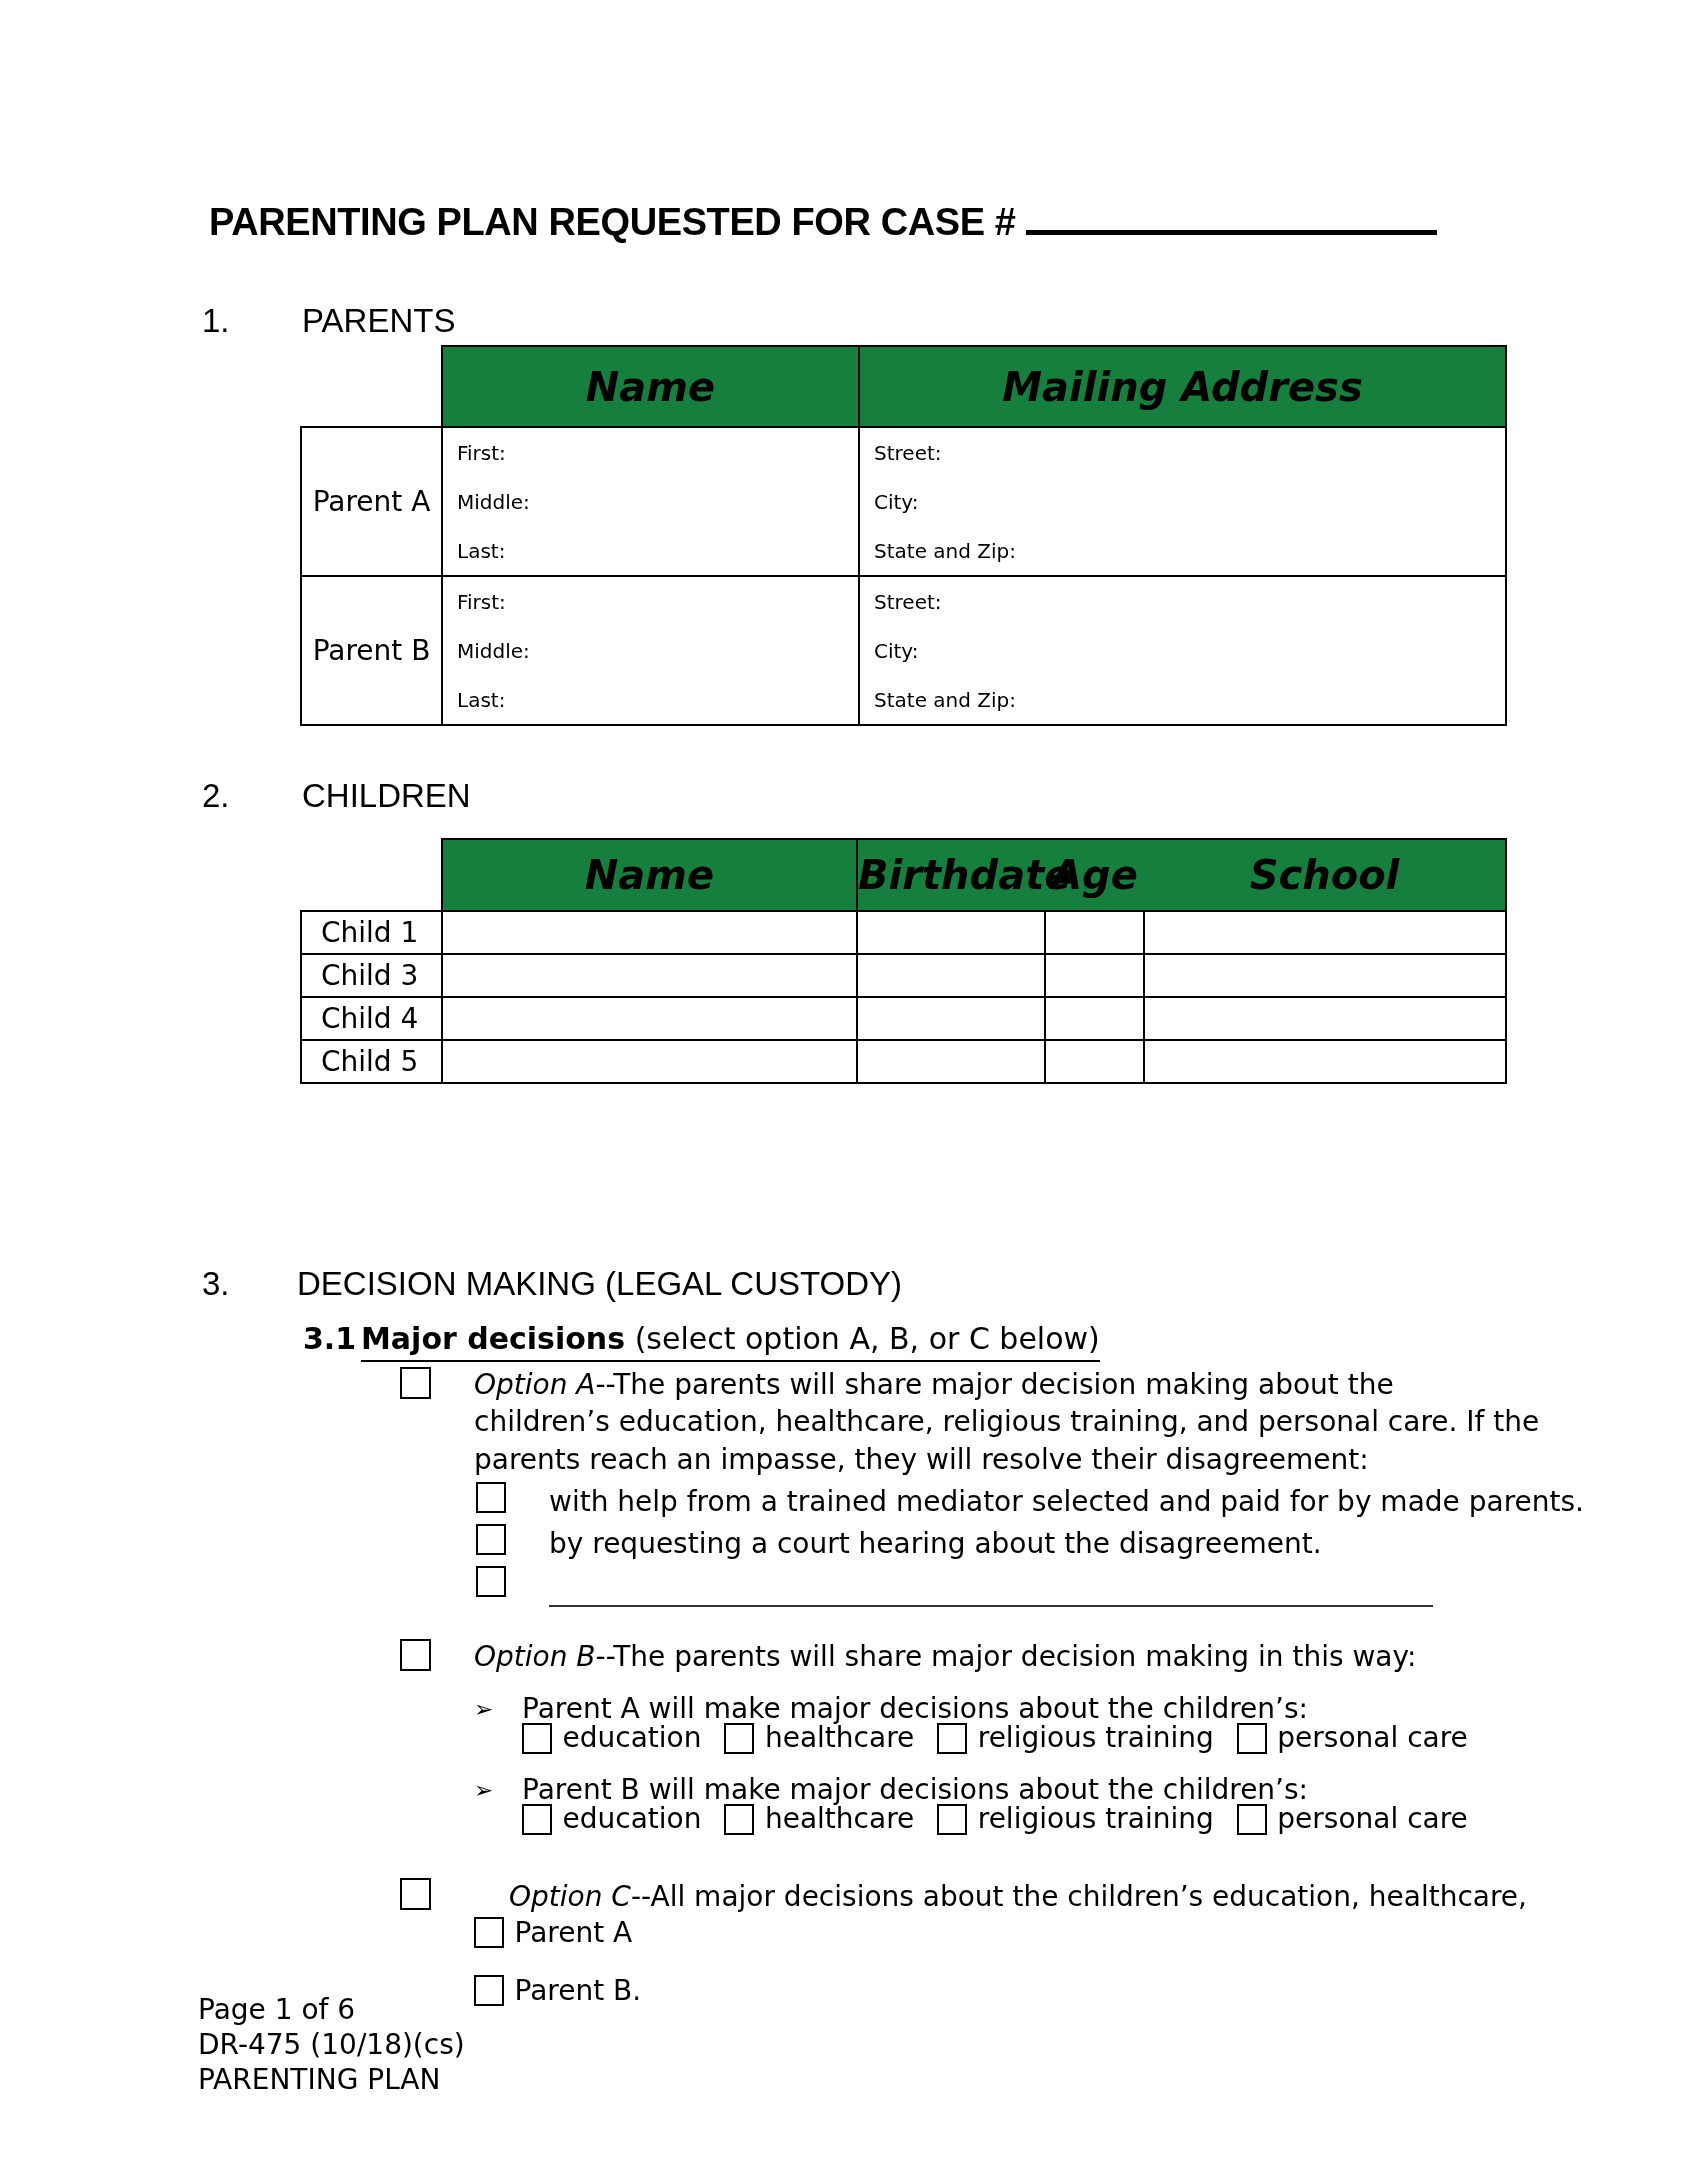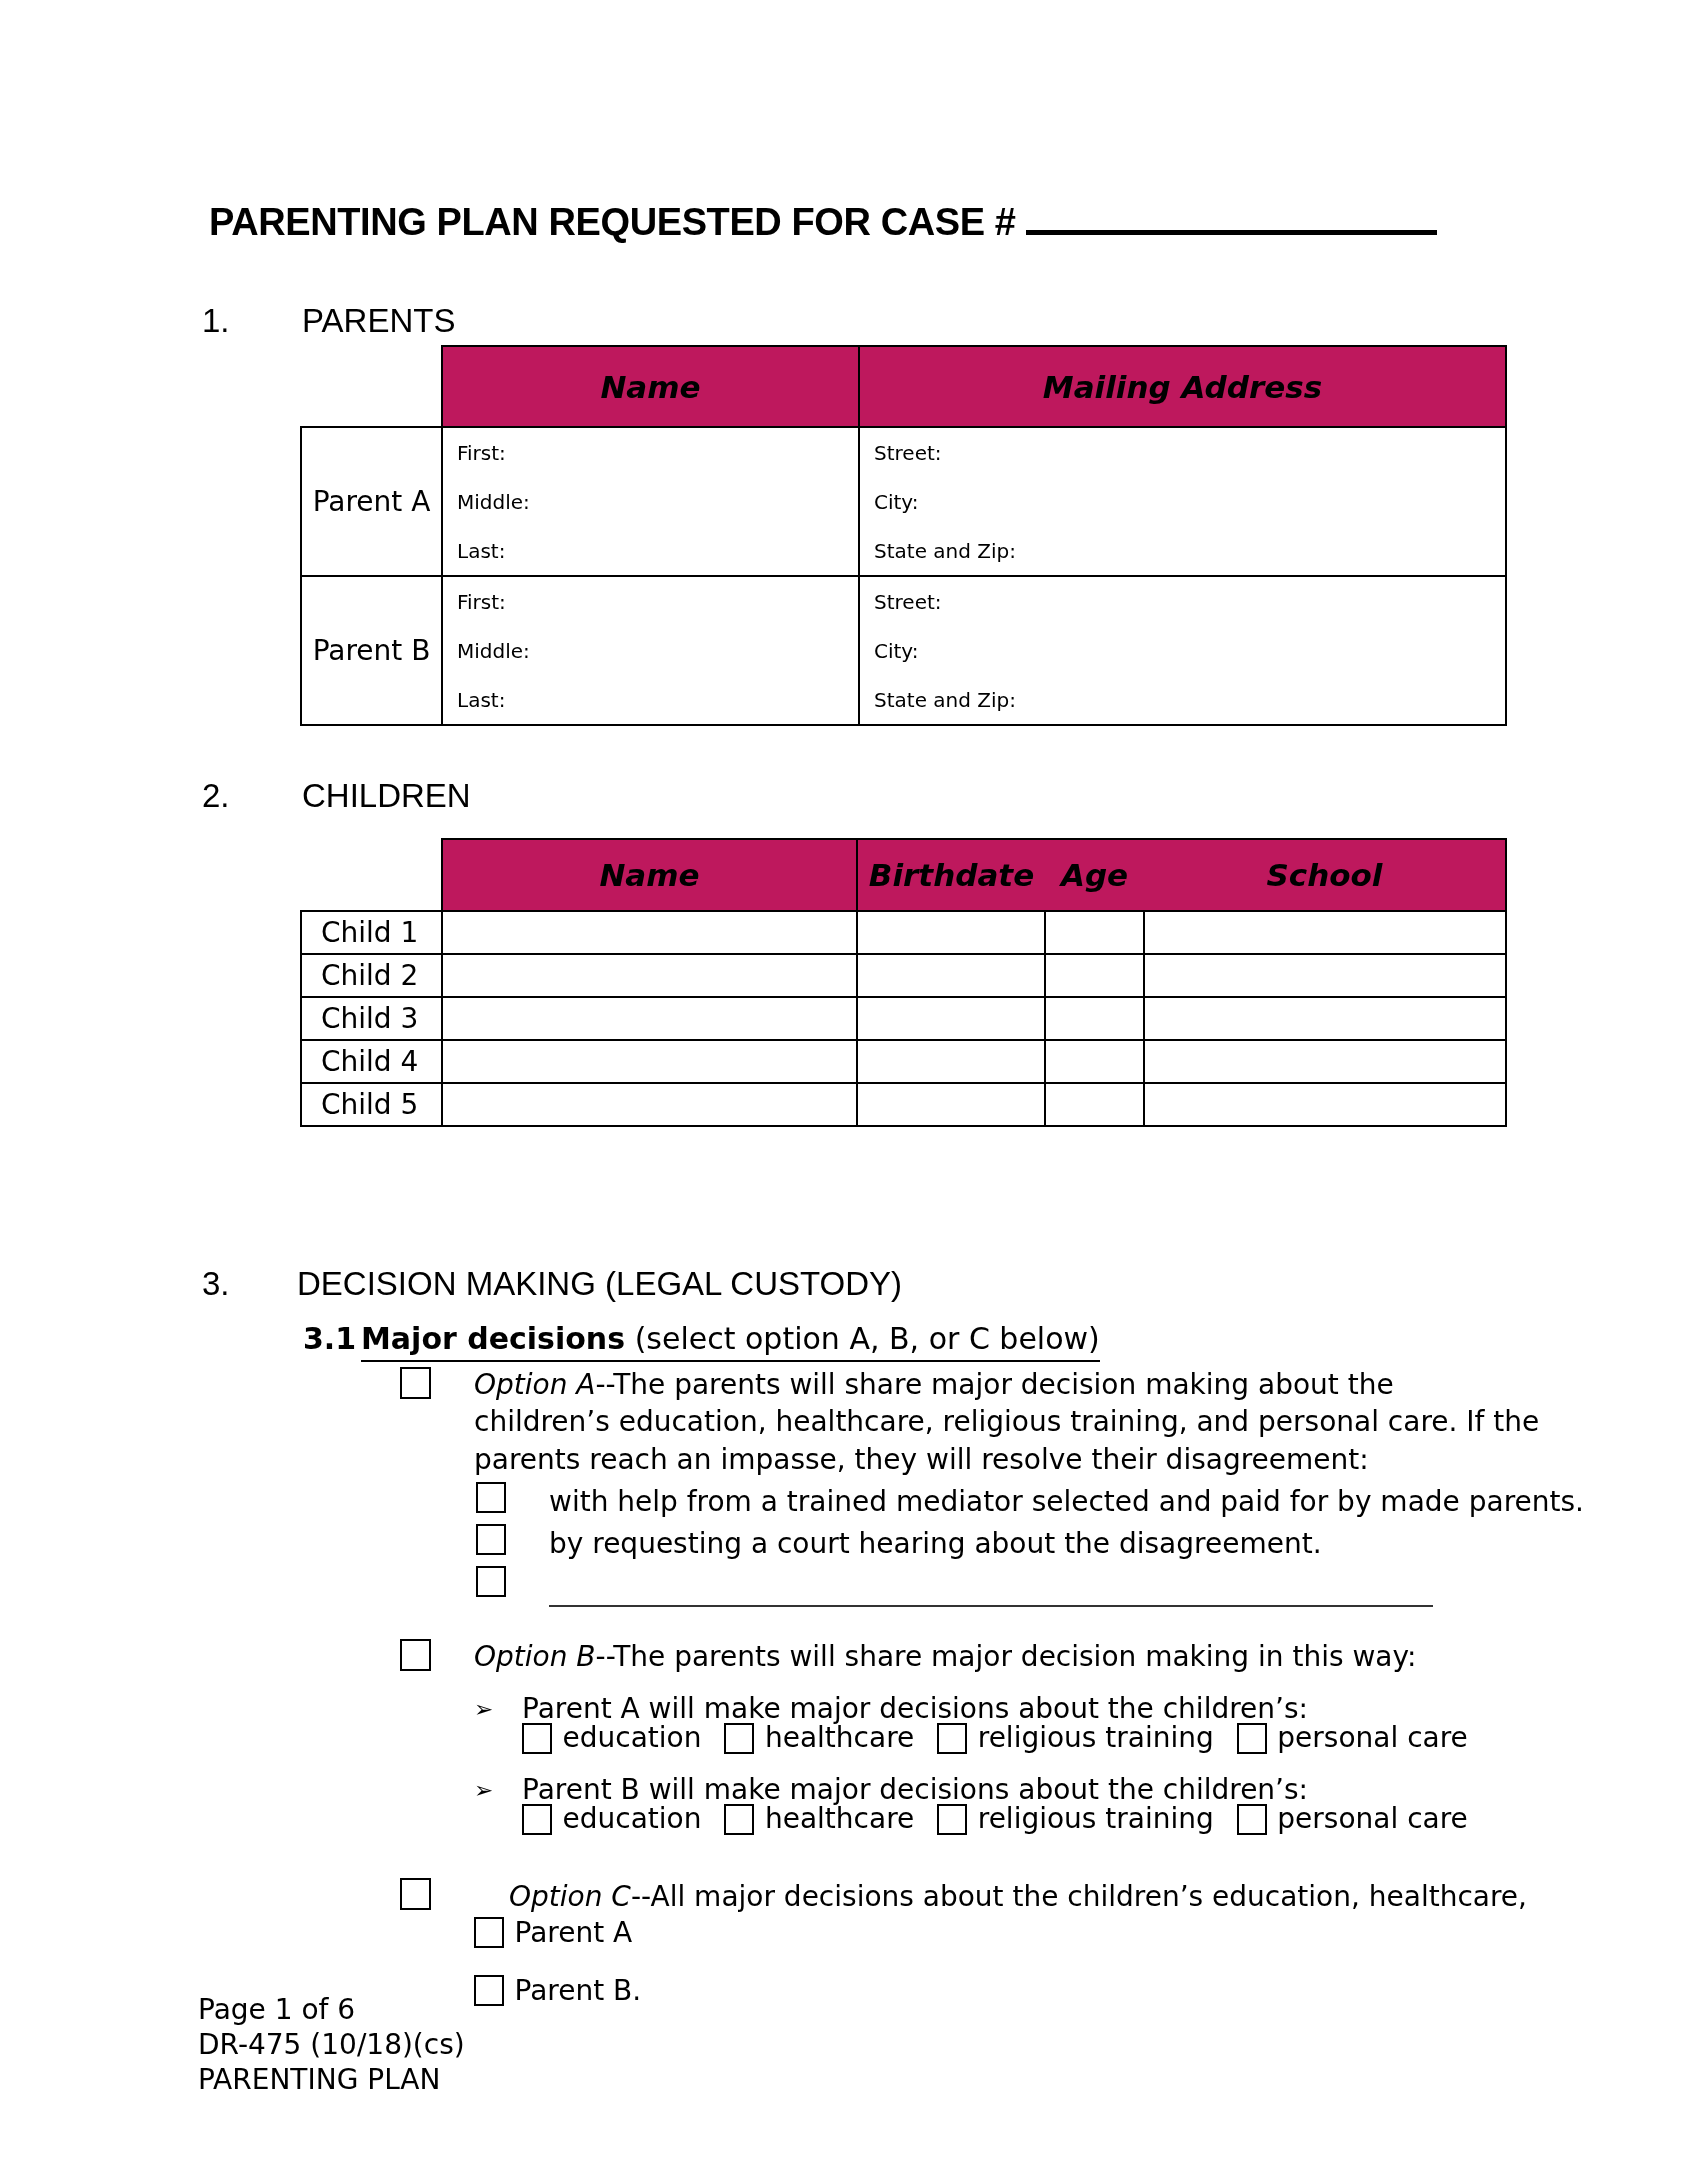--- a/index.html
+++ b/index.html
@@ -26,21 +26,21 @@
     white-space:nowrap;
   }
   .sec-heading .sec-num{display:inline-block;width:100px;}
   #h3 .sec-num{width:95px;}
 
   
   table{border-collapse:collapse;position:absolute;table-layout:fixed;}
   td,th{border:2.6px solid #000;padding:0;box-sizing:border-box;}
   td.corner{border:none;background:#fff;}
   th{
-    background:#be185d;font-style:italic;font-weight:bold;font-size:31px;
+    background:#15803d;font-style:italic;font-weight:bold;font-size:40px;
     text-align:center;vertical-align:middle;
   }
   th.h-age,th.h-school{border-left-style:hidden;}
 
   .parents-table{left:300px;top:345px;width:1205px;}
   .parents-table tr.hdr{height:81px;}
   .parents-table tr.body{height:147px;}
   .plabel{text-align:center;vertical-align:middle;font-size:28px;line-height:37px;}
   .fields{vertical-align:top;font-size:20px;}
   .fields .fline{height:49px;display:flex;align-items:center;padding-left:14px;}
@@ -148,27 +148,20 @@
     <th class="h-school">School</th>
   </tr>
   <tr class="body">
     <td class="clabel">Child 1</td>
     <td></td>
         <td></td>
         <td></td>
         <td></td>
   </tr>
   <tr class="body">
-    <td class="clabel">Child 2</td>
-    <td></td>
-        <td></td>
-        <td></td>
-        <td></td>
-  </tr>
-  <tr class="body">
     <td class="clabel">Child 3</td>
     <td></td>
         <td></td>
         <td></td>
         <td></td>
   </tr>
   <tr class="body">
     <td class="clabel">Child 4</td>
     <td></td>
         <td></td>

